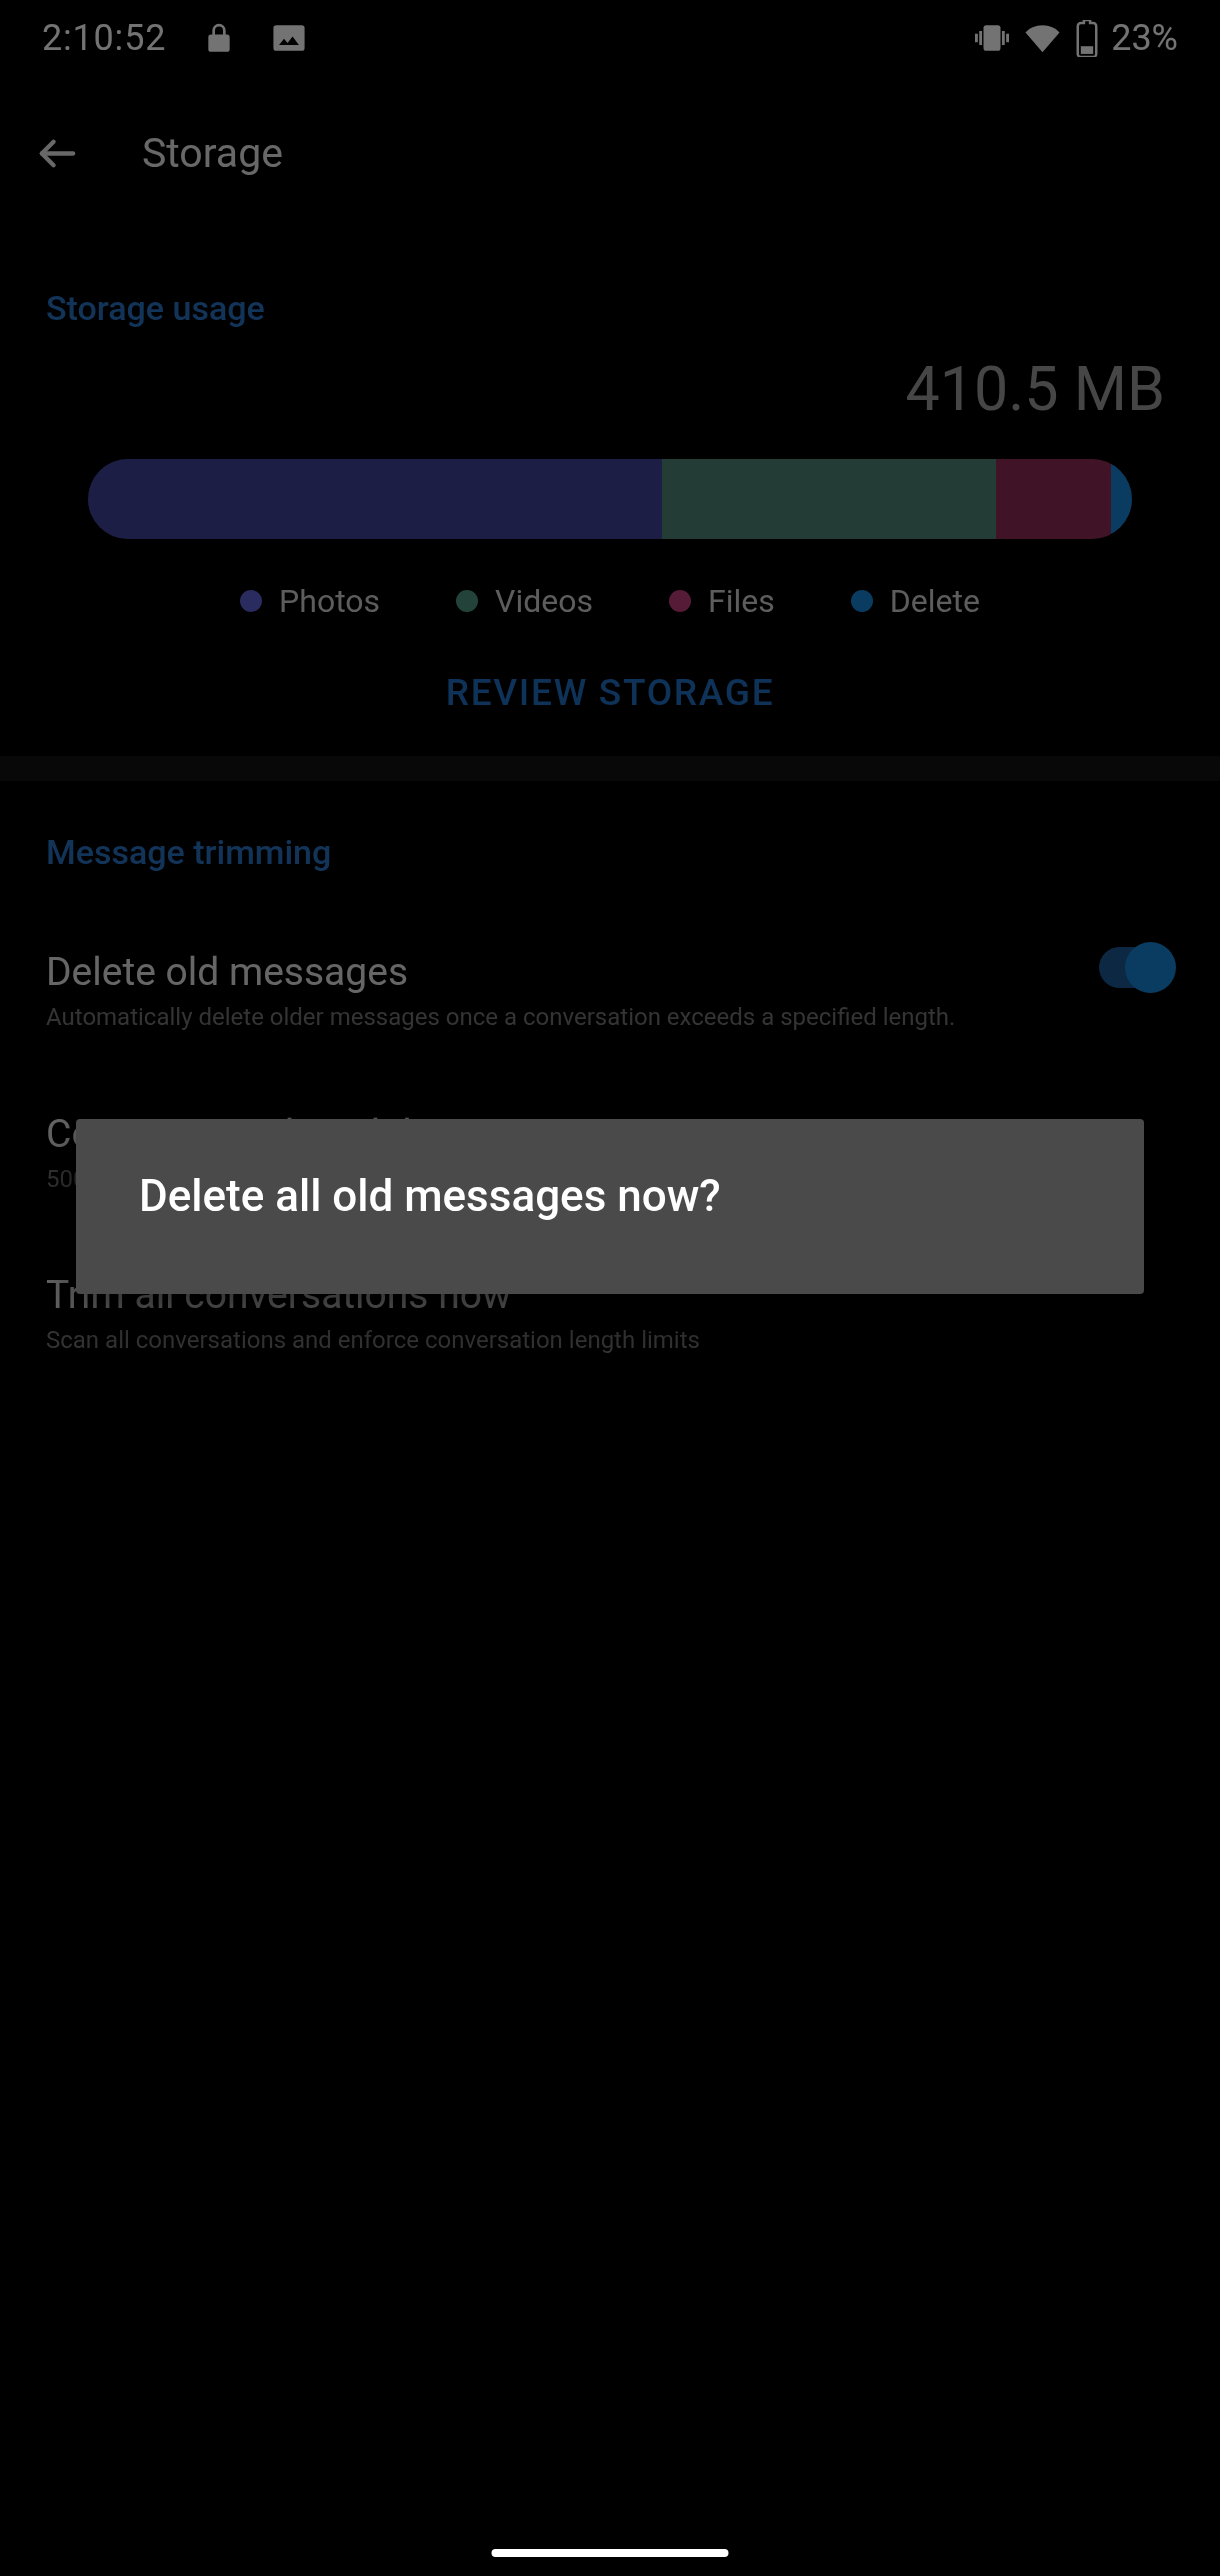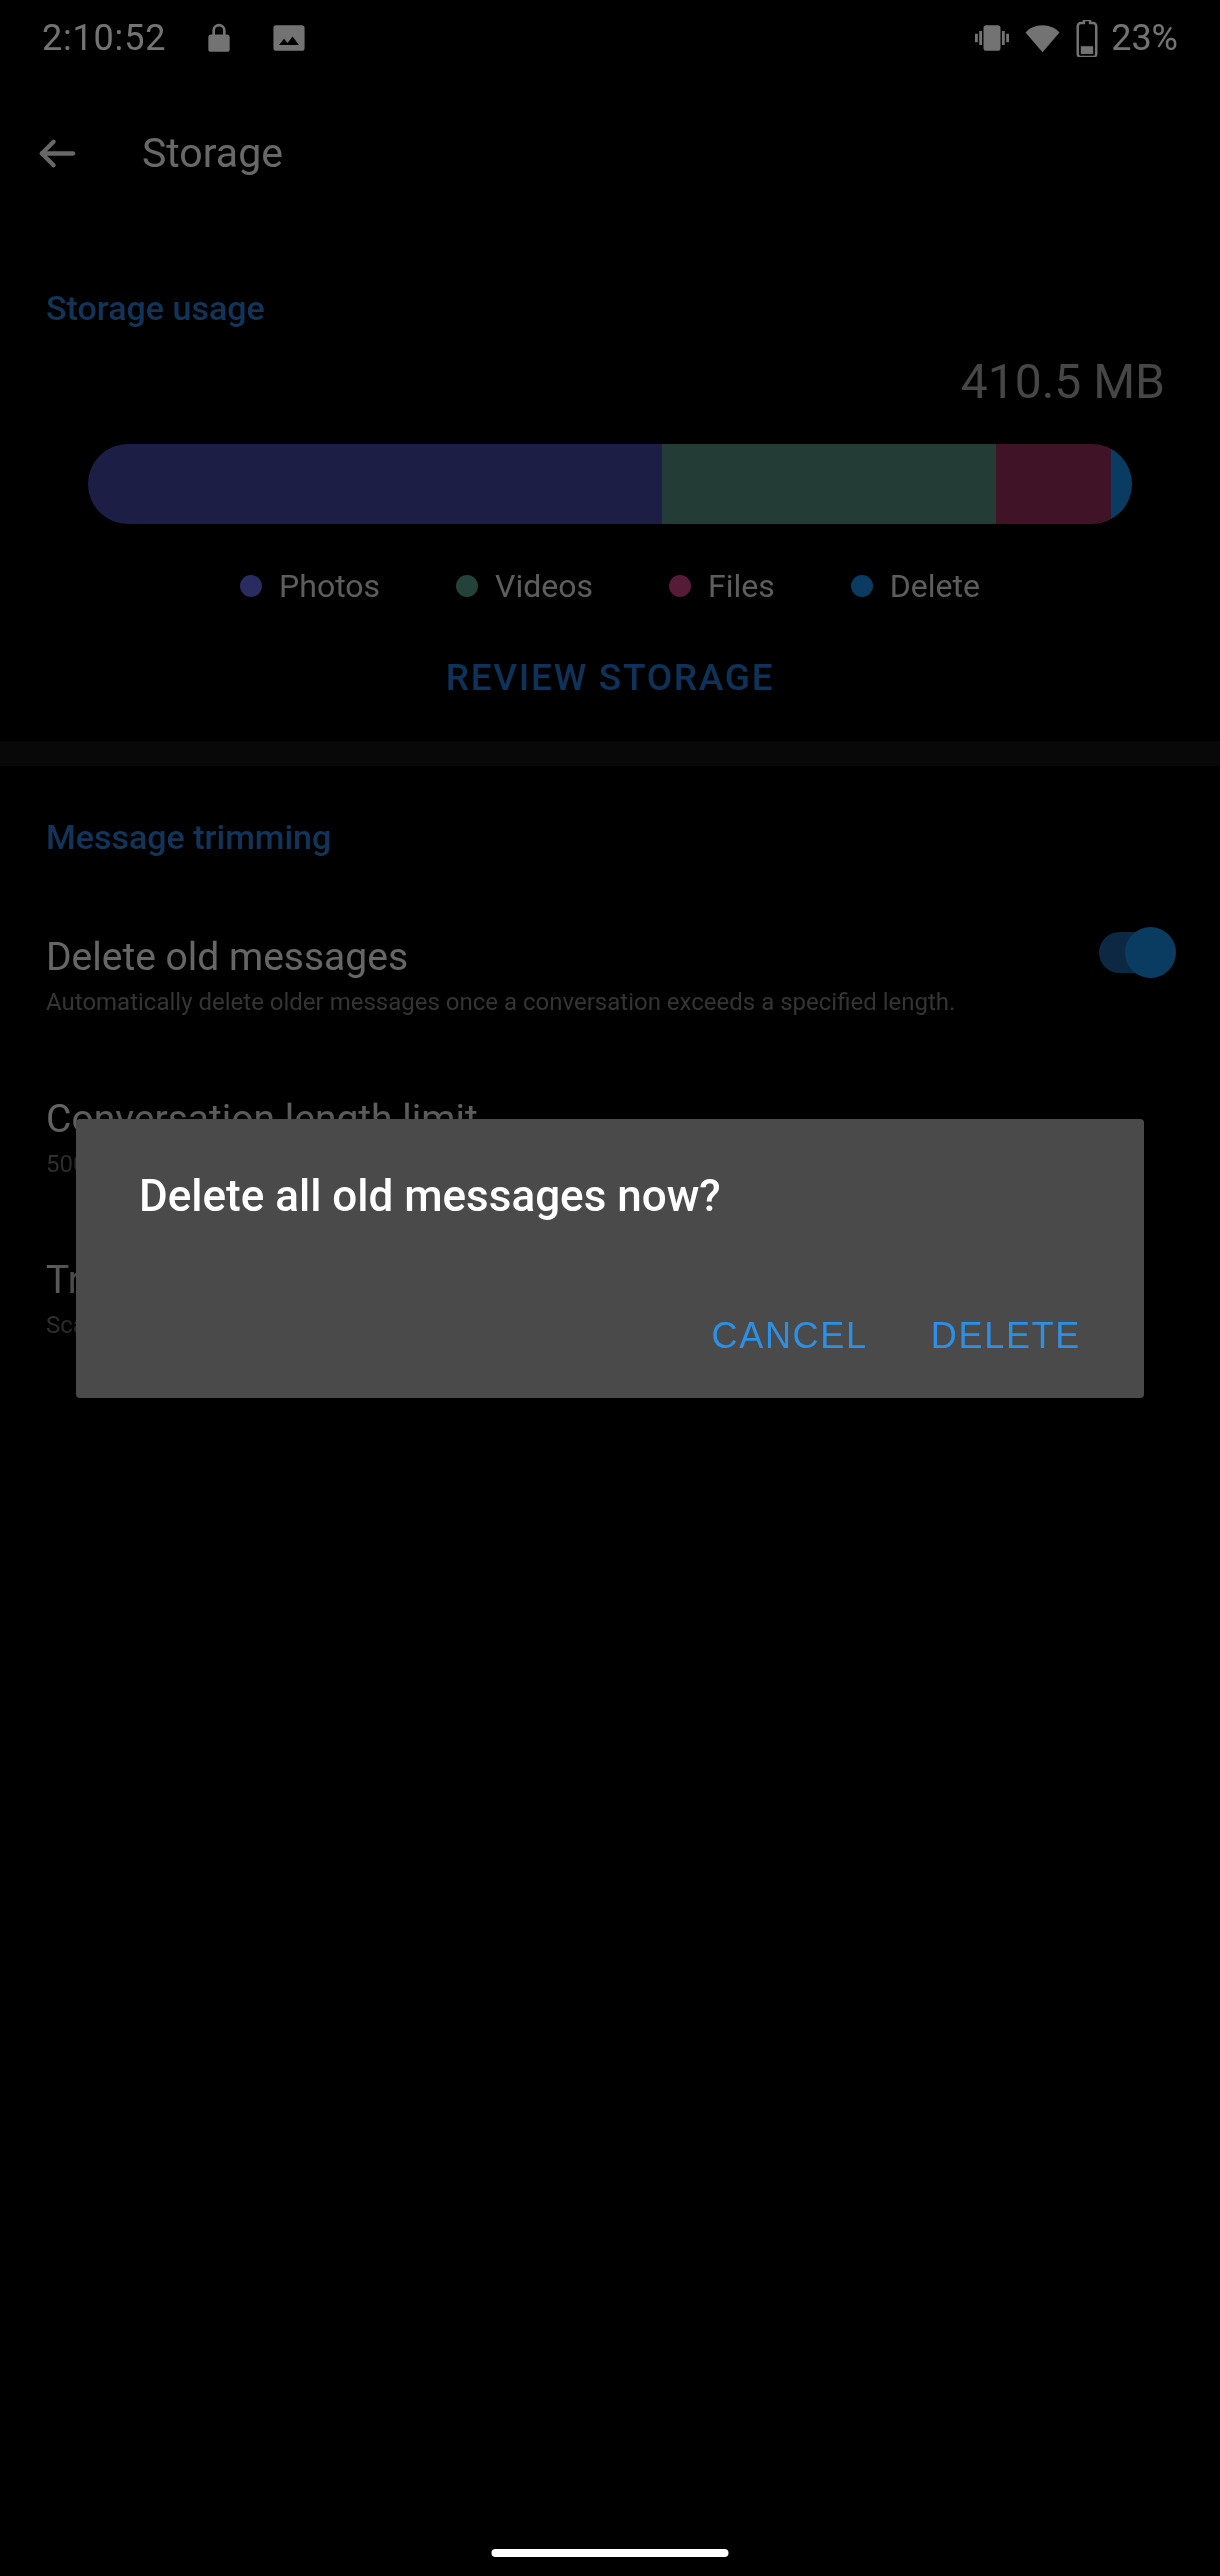--- a/index.html
+++ b/index.html
@@ -48,21 +48,21 @@
 
   .section-header {
     color: #2b73c5;
     font-size: 34px;
     font-weight: 500;
     padding: 51px 46px 25.4px;
   }
 
   .usage-size {
     color: #9b9b9b;
-    font-size: 48px;
+    font-size: 61px;
     font-weight: 400;
     text-align: right;
     padding: 0 55px 25.4px 0;
   }
 
   .usage-bar-wrap { padding: 8.5px 88px 25.4px; }
   .usage-bar {
     width: 100%; height: 80px;
     border-radius: 51px;
     overflow: hidden;
@@ -261,20 +261,16 @@
       <div class="setting-title">Trim all conversations now</div>
       <div class="setting-sub">Scan all conversations and enforce conversation length limits</div>
     </div>
   </div>
 </div>
 
 <div class="scrim"></div>
 
 <div class="dialog">
   <div class="dialog-title">Delete all old messages now?</div>
-  <div class="dialog-actions">
-    <button class="dialog-btn">CANCEL</button>
-    <button class="dialog-btn">DELETE</button>
-  </div>
 </div>
 
 <div class="nav-indicator"></div>
 
 
 </body></html>

